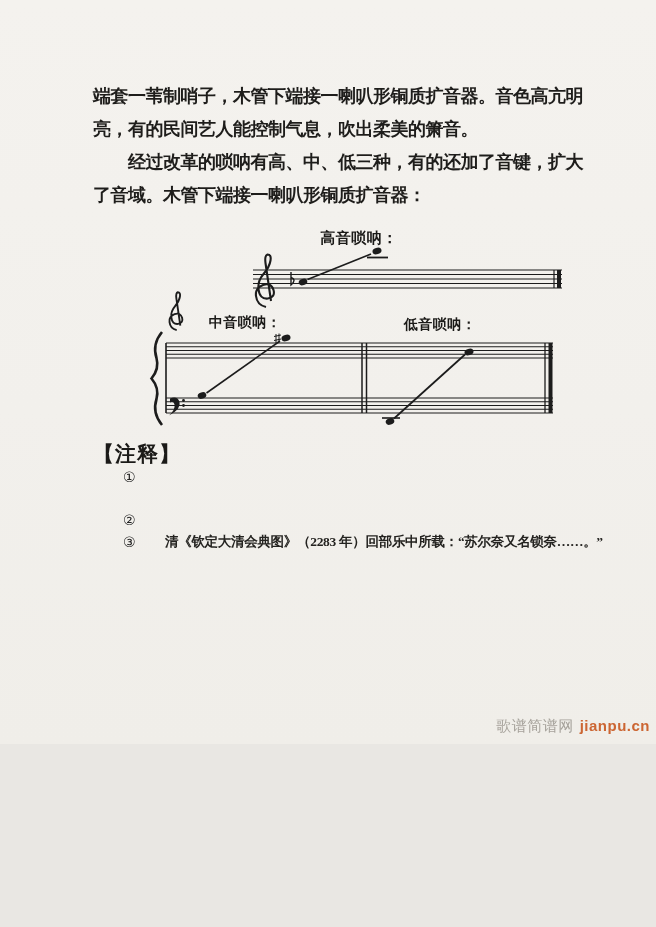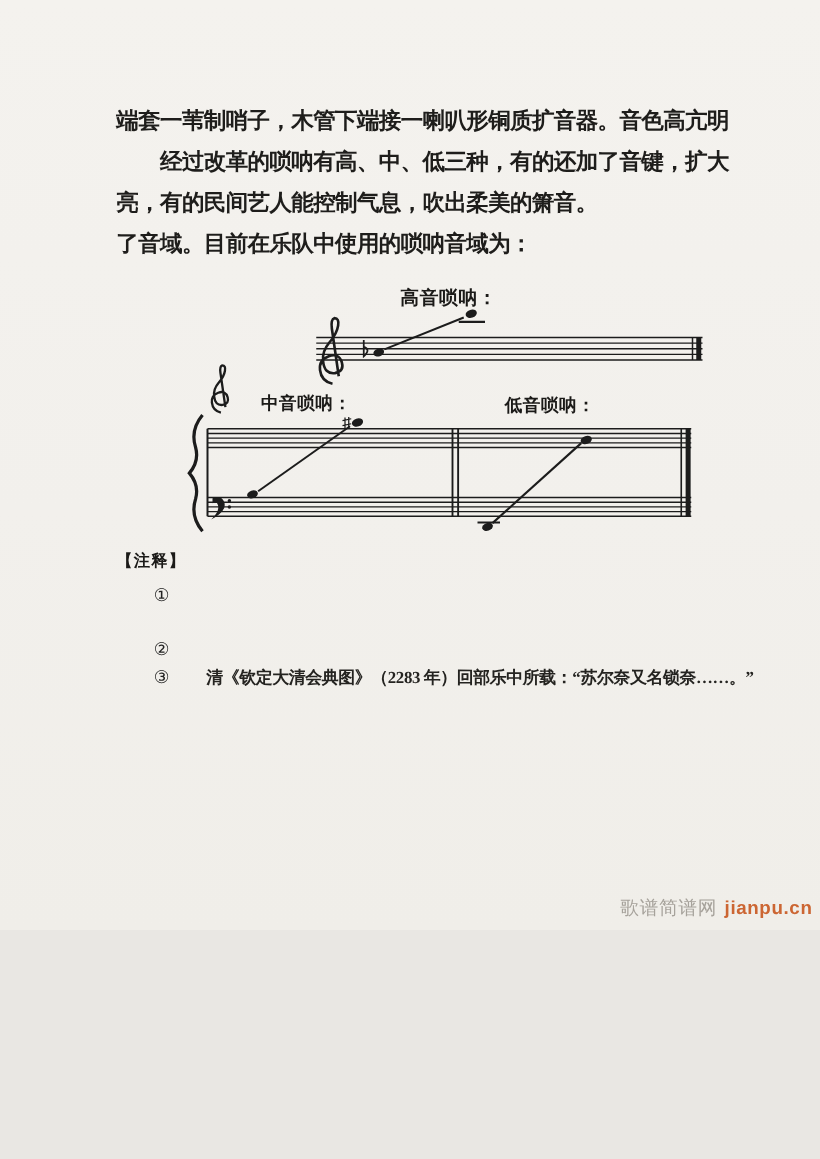--- a/index.html
+++ b/index.html
@@ -17,21 +17,21 @@
   .bodytext{
     position:absolute;left:93px;top:80px;width:474px;
     font-size:18px;font-weight:700;letter-spacing:-0.5px;
     color:#1e1d1b;
   }
   .bodyline{height:33px;line-height:33px;white-space:nowrap;}
   .indent{ text-indent:35px; }
   .figure-svg{position:absolute;left:140px;top:225px;}
   .notes-heading{
     position:absolute;left:93px;top:440px;
-    font-size:13px;font-weight:700;letter-spacing:1px;color:#1b1a18;
+    font-size:21px;font-weight:700;letter-spacing:1px;color:#1b1a18;
   }
   .note-num{
     position:absolute;left:123px;width:20px;
     font-family:"DejaVu Sans", sans-serif;
     font-size:14px;color:#222;line-height:18px;
   }
   .note-line{
     position:absolute;left:165px;width:470px;
     font-size:13.5px;font-weight:700;letter-spacing:-0.3px;
     line-height:18px;color:#242320;white-space:nowrap;
@@ -55,23 +55,23 @@
   .staff-label{font-size:14px;letter-spacing:0.5px;fill:#1b1a18;}
   .staff-label-lg{font-size:15px;letter-spacing:0.5px;fill:#1b1a18;}
 </style>
 </head>
 <body>
 
 <div class="page">
 
   <div class="bodytext">
     <div class="bodyline">端套一苇制哨子，木管下端接一喇叭形铜质扩音器。音色高亢明</div>
+    <div class="bodyline">亮，有的民间艺人能控制气息，吹出柔美的箫音。</div>
     <div class="bodyline indent">经过改革的唢呐有高、中、低三种，有的还加了音键，扩大</div>
-    <div class="bodyline">亮，有的民间艺人能控制气息，吹出柔美的箫音。</div>
-    <div class="bodyline">了音域。目前在乐队中使用的唢呐音域为：</div>
+    <div class="bodyline">了音域。木管下端接一喇叭形铜质扩音器：</div>
   </div>
 
   <svg class="figure-svg" width="440" height="210" viewBox="0 0 440 210">
 
     <g>
       <text x="219" y="18" text-anchor="middle" class="staff-label-lg">高音唢呐：</text>
 
       <g stroke="#1c1c1c" stroke-width="1.1">
         <line x1="113" y1="45" x2="422" y2="45"></line>
         <line x1="113" y1="49.5" x2="422" y2="49.5"></line>

